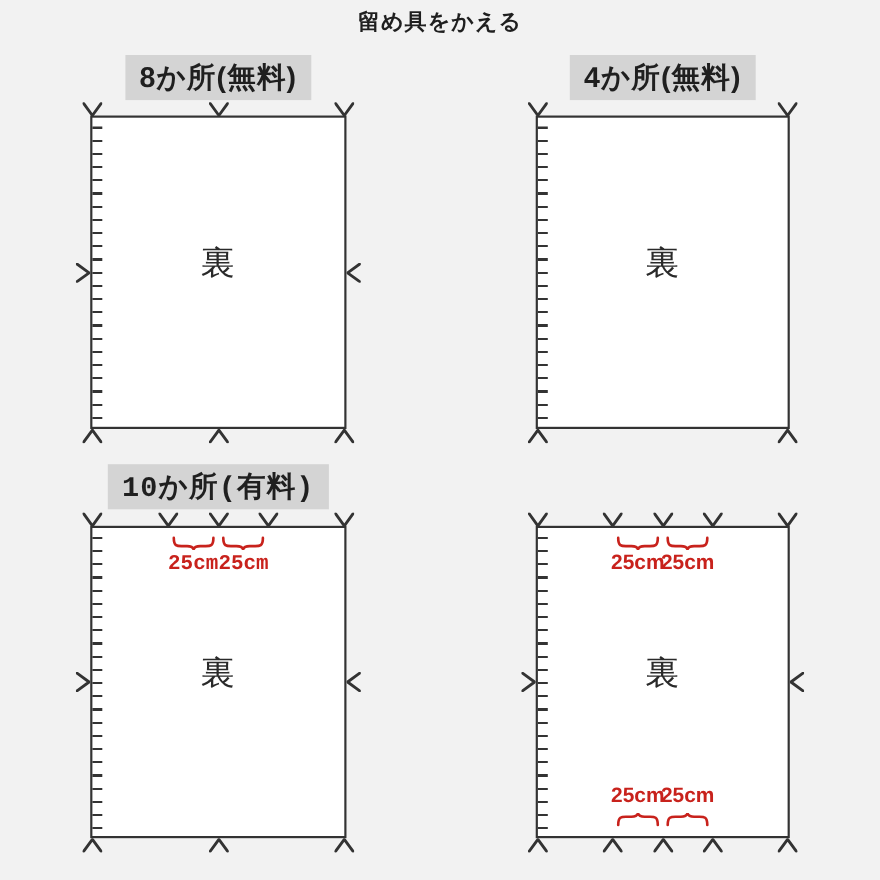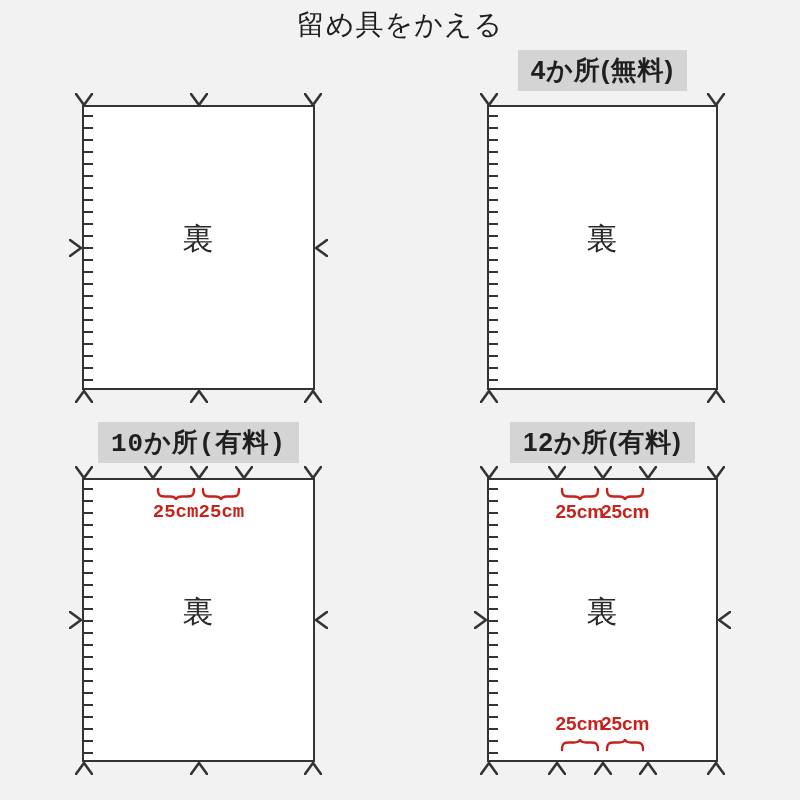--- a/index.html
+++ b/index.html
@@ -4,21 +4,21 @@
 <style>
   html,body{margin:0;padding:0;}
   body{
     width:800px;height:800px;position:relative;overflow:hidden;
     background:var(--background,#f2f2f2);
     font-family:"Liberation Sans","DejaVu Sans",sans-serif;
     color:var(--text,#1f1f1f);
   }
   .page-title{
     position:absolute;top:6px;left:0;width:100%;text-align:center;
-    font-size:28px;font-weight:400;letter-spacing:1px;color:var(--text,#1f1f1f);
+    font-size:20px;font-weight:700;letter-spacing:1px;color:var(--text,#1f1f1f);
   }
   .panel{position:absolute;}
   .label-row{position:absolute;top:0;left:0;right:0;text-align:center;}
   .panel-label{
     display:inline-block;background:var(--label-background,#d4d4d4);
     font-size:26px;font-weight:700;padding:3px 13px;letter-spacing:1px;
     color:var(--text,#1f1f1f);
   }
   .rect{
     position:absolute;background:var(--rect-fill,#fff);
@@ -47,20 +47,23 @@
   }
   .ann-text-top{top:21px;}
   .ann-text-bottom{bottom:25px;}
 </style>
 </head>
 <body>
 
 <div class="page-title">留め具をかえる</div>
 
 <div class="panel" style="left:52px;top:50px;width:293px;height:372px;">
+  <div class="label-row">
+    <span class="panel-label">8か所(無料)</span>
+  </div>
   <div class="rect" style="left:30px;top:55px;width:233px;height:285px;">
     <div class="hatch"></div>
     <span class="center-text">裏</span>
     <div class="markers">
         <span class="mk mk-top" style="left:0%"><svg width="18" height="13" viewBox="0 0 18 13">
             <polyline points="1,1 9,12 17,1" fill="none" stroke="#333333" stroke-width="2.6" stroke-linecap="round" stroke-linejoin="round"></polyline>
           </svg></span>
         <span class="mk mk-top" style="left:50%"><svg width="18" height="13" viewBox="0 0 18 13">
             <polyline points="1,1 9,12 17,1" fill="none" stroke="#333333" stroke-width="2.6" stroke-linecap="round" stroke-linejoin="round"></polyline>
           </svg></span>
@@ -154,23 +157,20 @@
         <span class="ann-text ann-text-top" style="left:40%">25cm</span>
         <span class="brace brace-top" style="left:60%"><svg width="40" height="13" viewBox="0 0 40 13">
             <path d="M2,2 C2,9.5 5,9.5 9,9.5 L14,9.5 C17,9.5 19.2,10 20,12.5 C20.8,10 23,9.5 26,9.5 L31,9.5 C35,9.5 38,9.5 38,2" fill="none" stroke="#c8221c" stroke-width="2.4" stroke-linecap="round"></path>
           </svg></span>
         <span class="ann-text ann-text-top" style="left:60%">25cm</span>
       </div>
   </div>
 </div>
 
 <div class="panel" style="left:457px;top:422px;width:291px;height:372px;">
-  <div class="label-row">
-    <span class="panel-label">12か所(有料)</span>
-  </div>
   <div class="rect" style="left:30px;top:56px;width:231px;height:284px;">
     <div class="hatch"></div>
     <span class="center-text">裏</span>
     <div class="markers">
         <span class="mk mk-top" style="left:0%"><svg width="18" height="13" viewBox="0 0 18 13">
             <polyline points="1,1 9,12 17,1" fill="none" stroke="#333333" stroke-width="2.6" stroke-linecap="round" stroke-linejoin="round"></polyline>
           </svg></span>
         <span class="mk mk-top" style="left:30%"><svg width="18" height="13" viewBox="0 0 18 13">
             <polyline points="1,1 9,12 17,1" fill="none" stroke="#333333" stroke-width="2.6" stroke-linecap="round" stroke-linejoin="round"></polyline>
           </svg></span>

